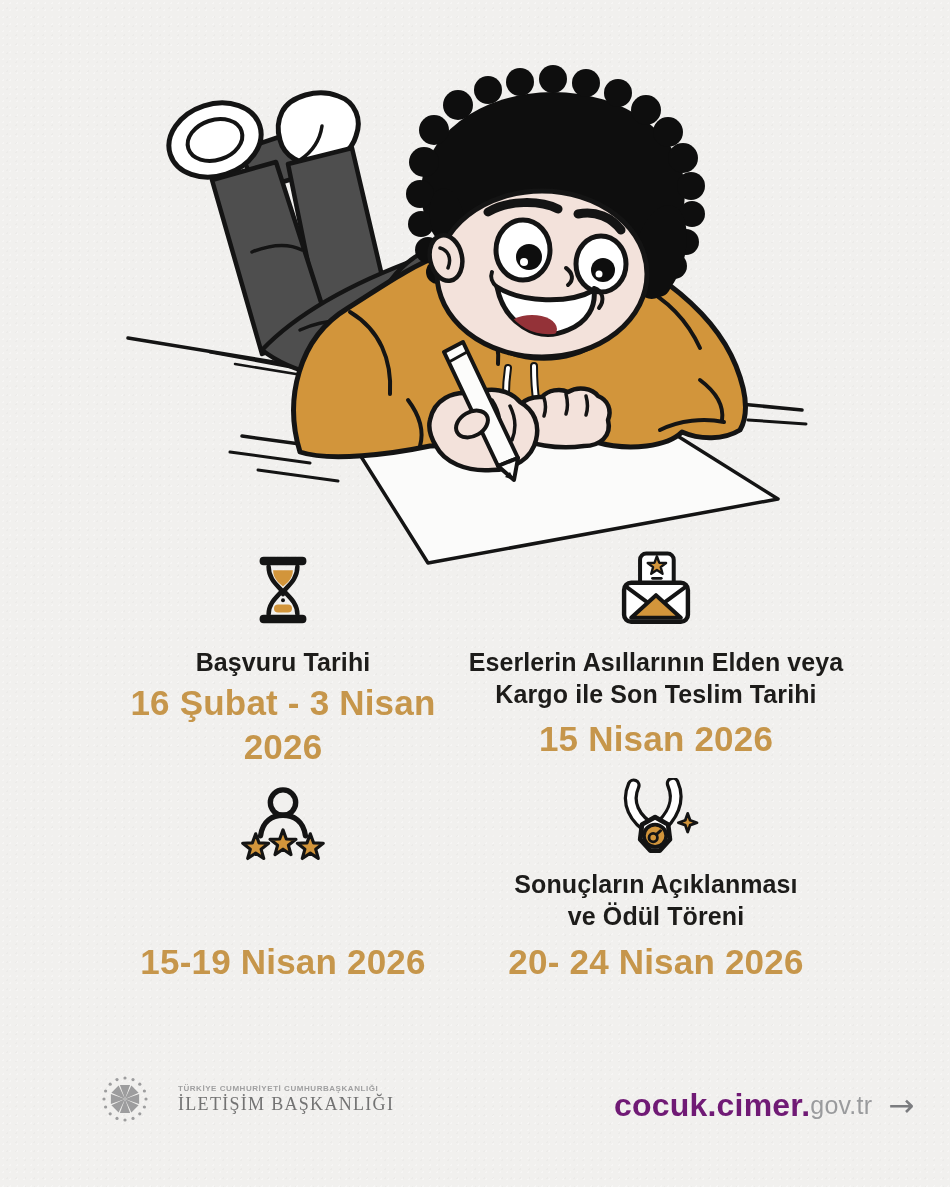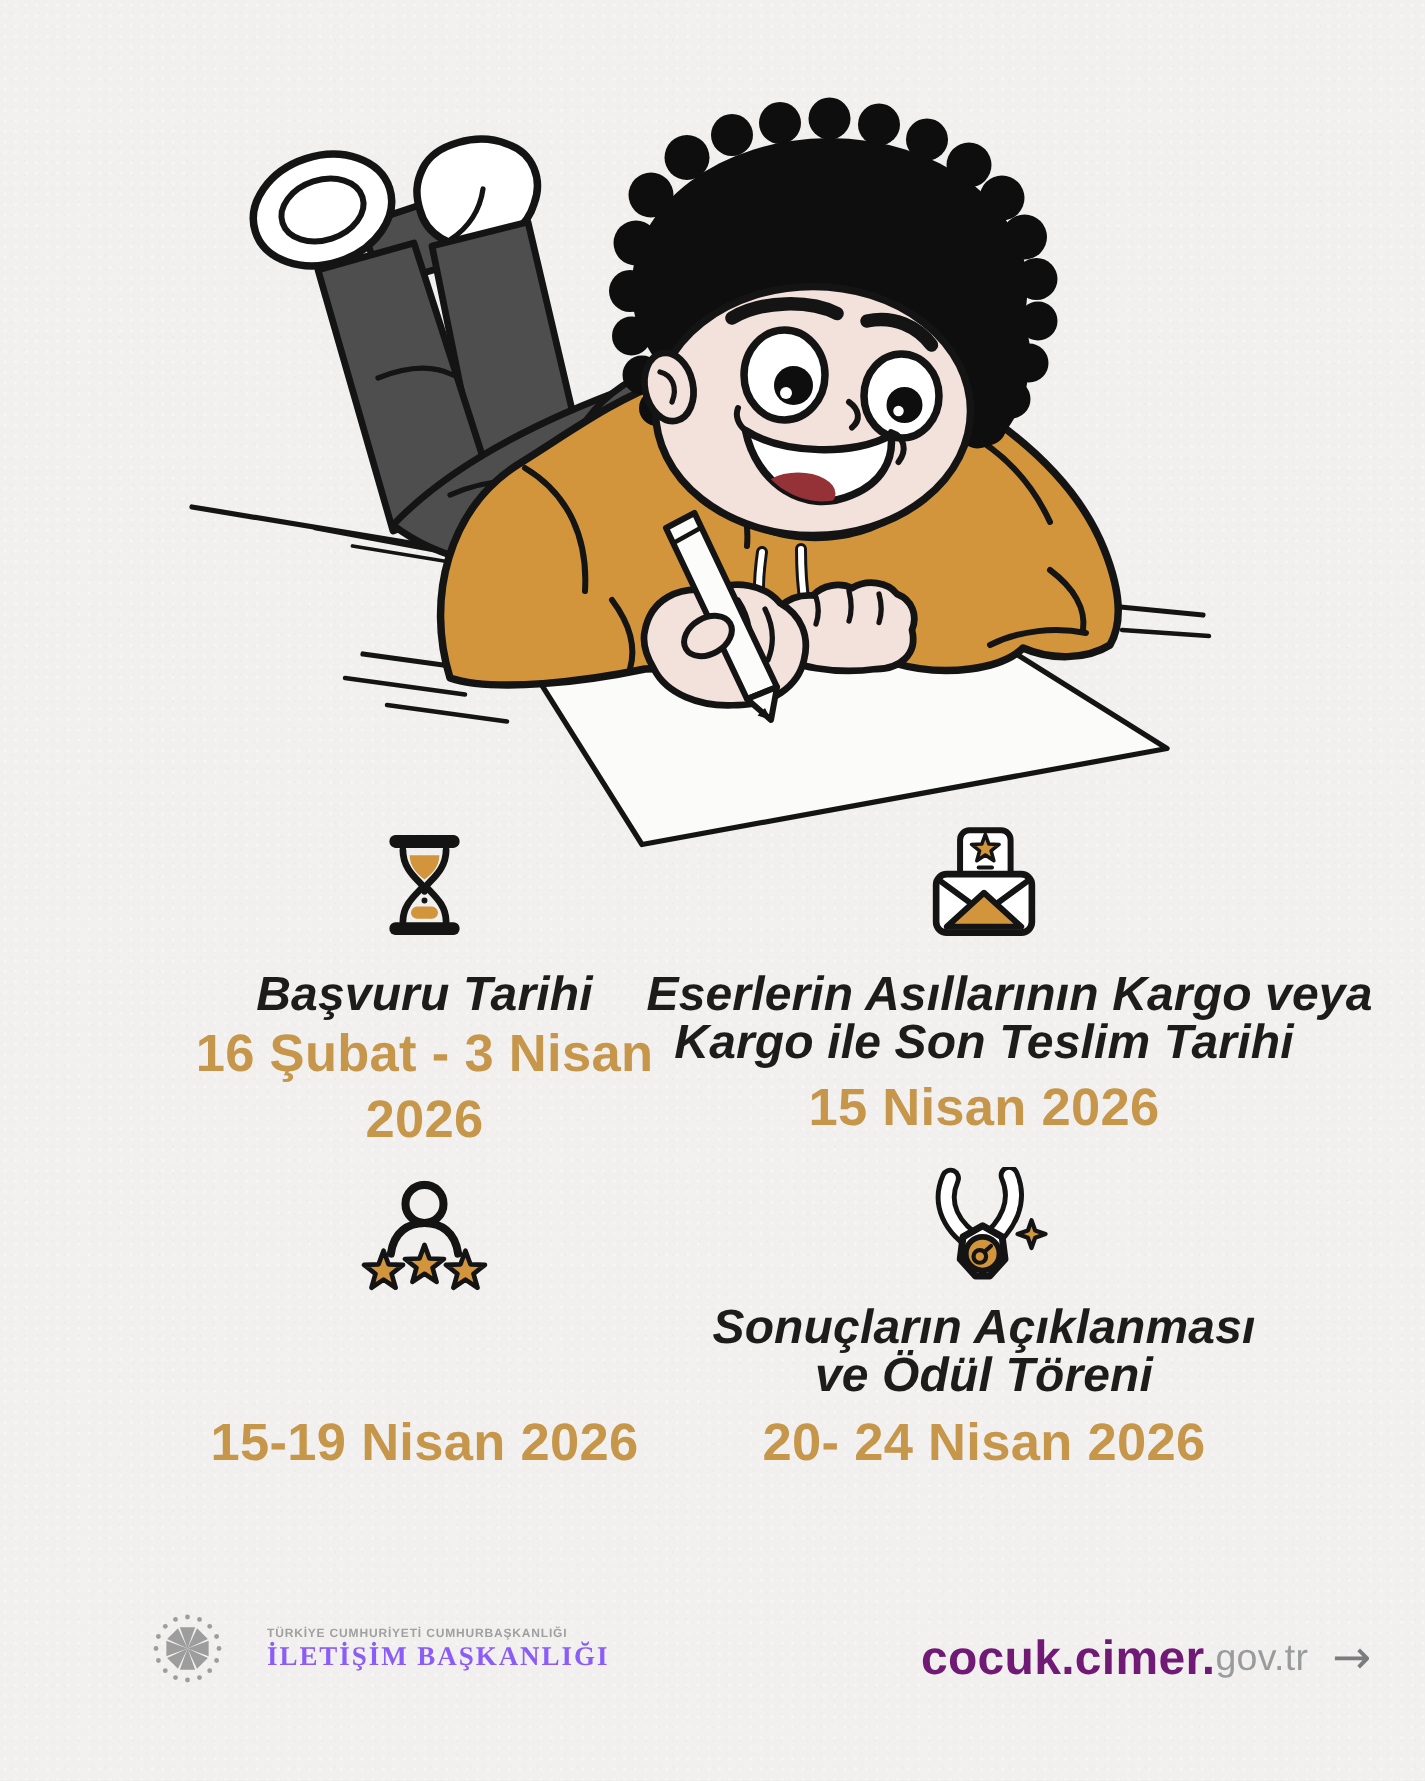--- a/index.html
+++ b/index.html
@@ -5,27 +5,27 @@
   html,body{margin:0;padding:0;}
   body{background:#e8e7e5;font-family:"Liberation Sans",sans-serif;}
   #poster{position:relative;width:950px;height:1187px;background:#f1f0ee;overflow:hidden;margin:0 auto;}
   #poster::before{content:"";position:absolute;inset:0;pointer-events:none;
     background:radial-gradient(rgba(255,255,255,.35) 1px, transparent 1px),radial-gradient(rgba(0,0,0,.02) 1px, transparent 1px);
     background-size:7px 7px,9px 9px;background-position:0 0,3px 4px;}
   .hero{position:absolute;top:0;left:0;}
   .abs{position:absolute;}
   .col-left{left:58px;width:450px;}
   .col-right{left:431px;width:450px;}
-  .t-title{font-weight:700;color:#1d1c1a;font-size:32px;line-height:32px;text-align:center;white-space:nowrap;letter-spacing:.1px;font-style:italic;}
+  .t-title{font-weight:700;color:#1d1c1a;font-size:25px;line-height:32px;text-align:center;white-space:nowrap;letter-spacing:.1px;}
   .t-date{font-weight:700;color:#c6964b;font-size:35px;line-height:44px;text-align:center;white-space:nowrap;letter-spacing:.2px;}
   .icon-wrap{display:flex;justify-content:center;}
   .footer-logo{position:absolute;left:102px;top:1076px;display:flex;align-items:center;}
   .footer-logo-text{margin-left:30px;color:#9b9b9c;}
   .fl-line1{font-size:8px;letter-spacing:.55px;font-weight:700;color:#a0a0a1;}
-  .fl-line2{font-family:"Liberation Serif",serif;font-size:18px;letter-spacing:1.3px;font-weight:700;color:#8b5cf6;margin-top:1px;text-align:right;}
+  .fl-line2{font-family:"Liberation Serif",serif;font-size:18px;letter-spacing:1.3px;font-weight:400;color:#737373;margin-top:1px;text-align:right;}
   .footer-site{position:absolute;left:614px;top:1089px;display:flex;align-items:center;height:32px;}
   .site-bold{font-weight:700;font-size:32px;color:#701a75;letter-spacing:.2px;}
   .site-light{font-weight:400;font-size:25px;color:#9a9b9d;letter-spacing:.2px;}
   .site-arrow{font-size:31px;color:#7b7c7f;margin-left:16px;line-height:28px;font-family:"DejaVu Sans",sans-serif;}
 </style>
 </head>
 <body>
 
 <div id="poster">
 
@@ -202,21 +202,21 @@
         <path d="M36,38 L54,38" stroke="#141414" stroke-width="3"></path>
         <rect x="8" y="36" width="72" height="44" rx="8" fill="#ffffff" stroke="#141414" stroke-width="5"></rect>
         <path d="M11,41 L37,60" fill="none" stroke="#141414" stroke-width="4.5"></path>
         <path d="M77,41 L51,60" fill="none" stroke="#141414" stroke-width="4.5"></path>
         <path d="M16,75.5 L44,50 L72,75.5 Z" fill="#d2953b" stroke="#141414" stroke-width="4.5"></path>
       </g>
     </svg>
   </div>
 
   <div class="abs t-title col-right" style="top:646px;">
-    <div>Eserlerin Asıllarının Kargo veya</div>
+    <div>Eserlerin Asıllarının Elden veya</div>
     <div>Kargo ile Son Teslim Tarihi</div>
   </div>
   <div class="abs t-date col-right" style="top:717px;">
     <div>15 Nisan 2026</div>
   </div>
 
   <div class="abs icon-wrap col-left" style="top:787px;">
     <svg width="94" height="78" viewBox="0 0 96 80">
       <g stroke-linecap="round" stroke-linejoin="round">
         <circle cx="48" cy="16" r="13" fill="#f1f0ee" stroke="#141414" stroke-width="5.5"></circle>

